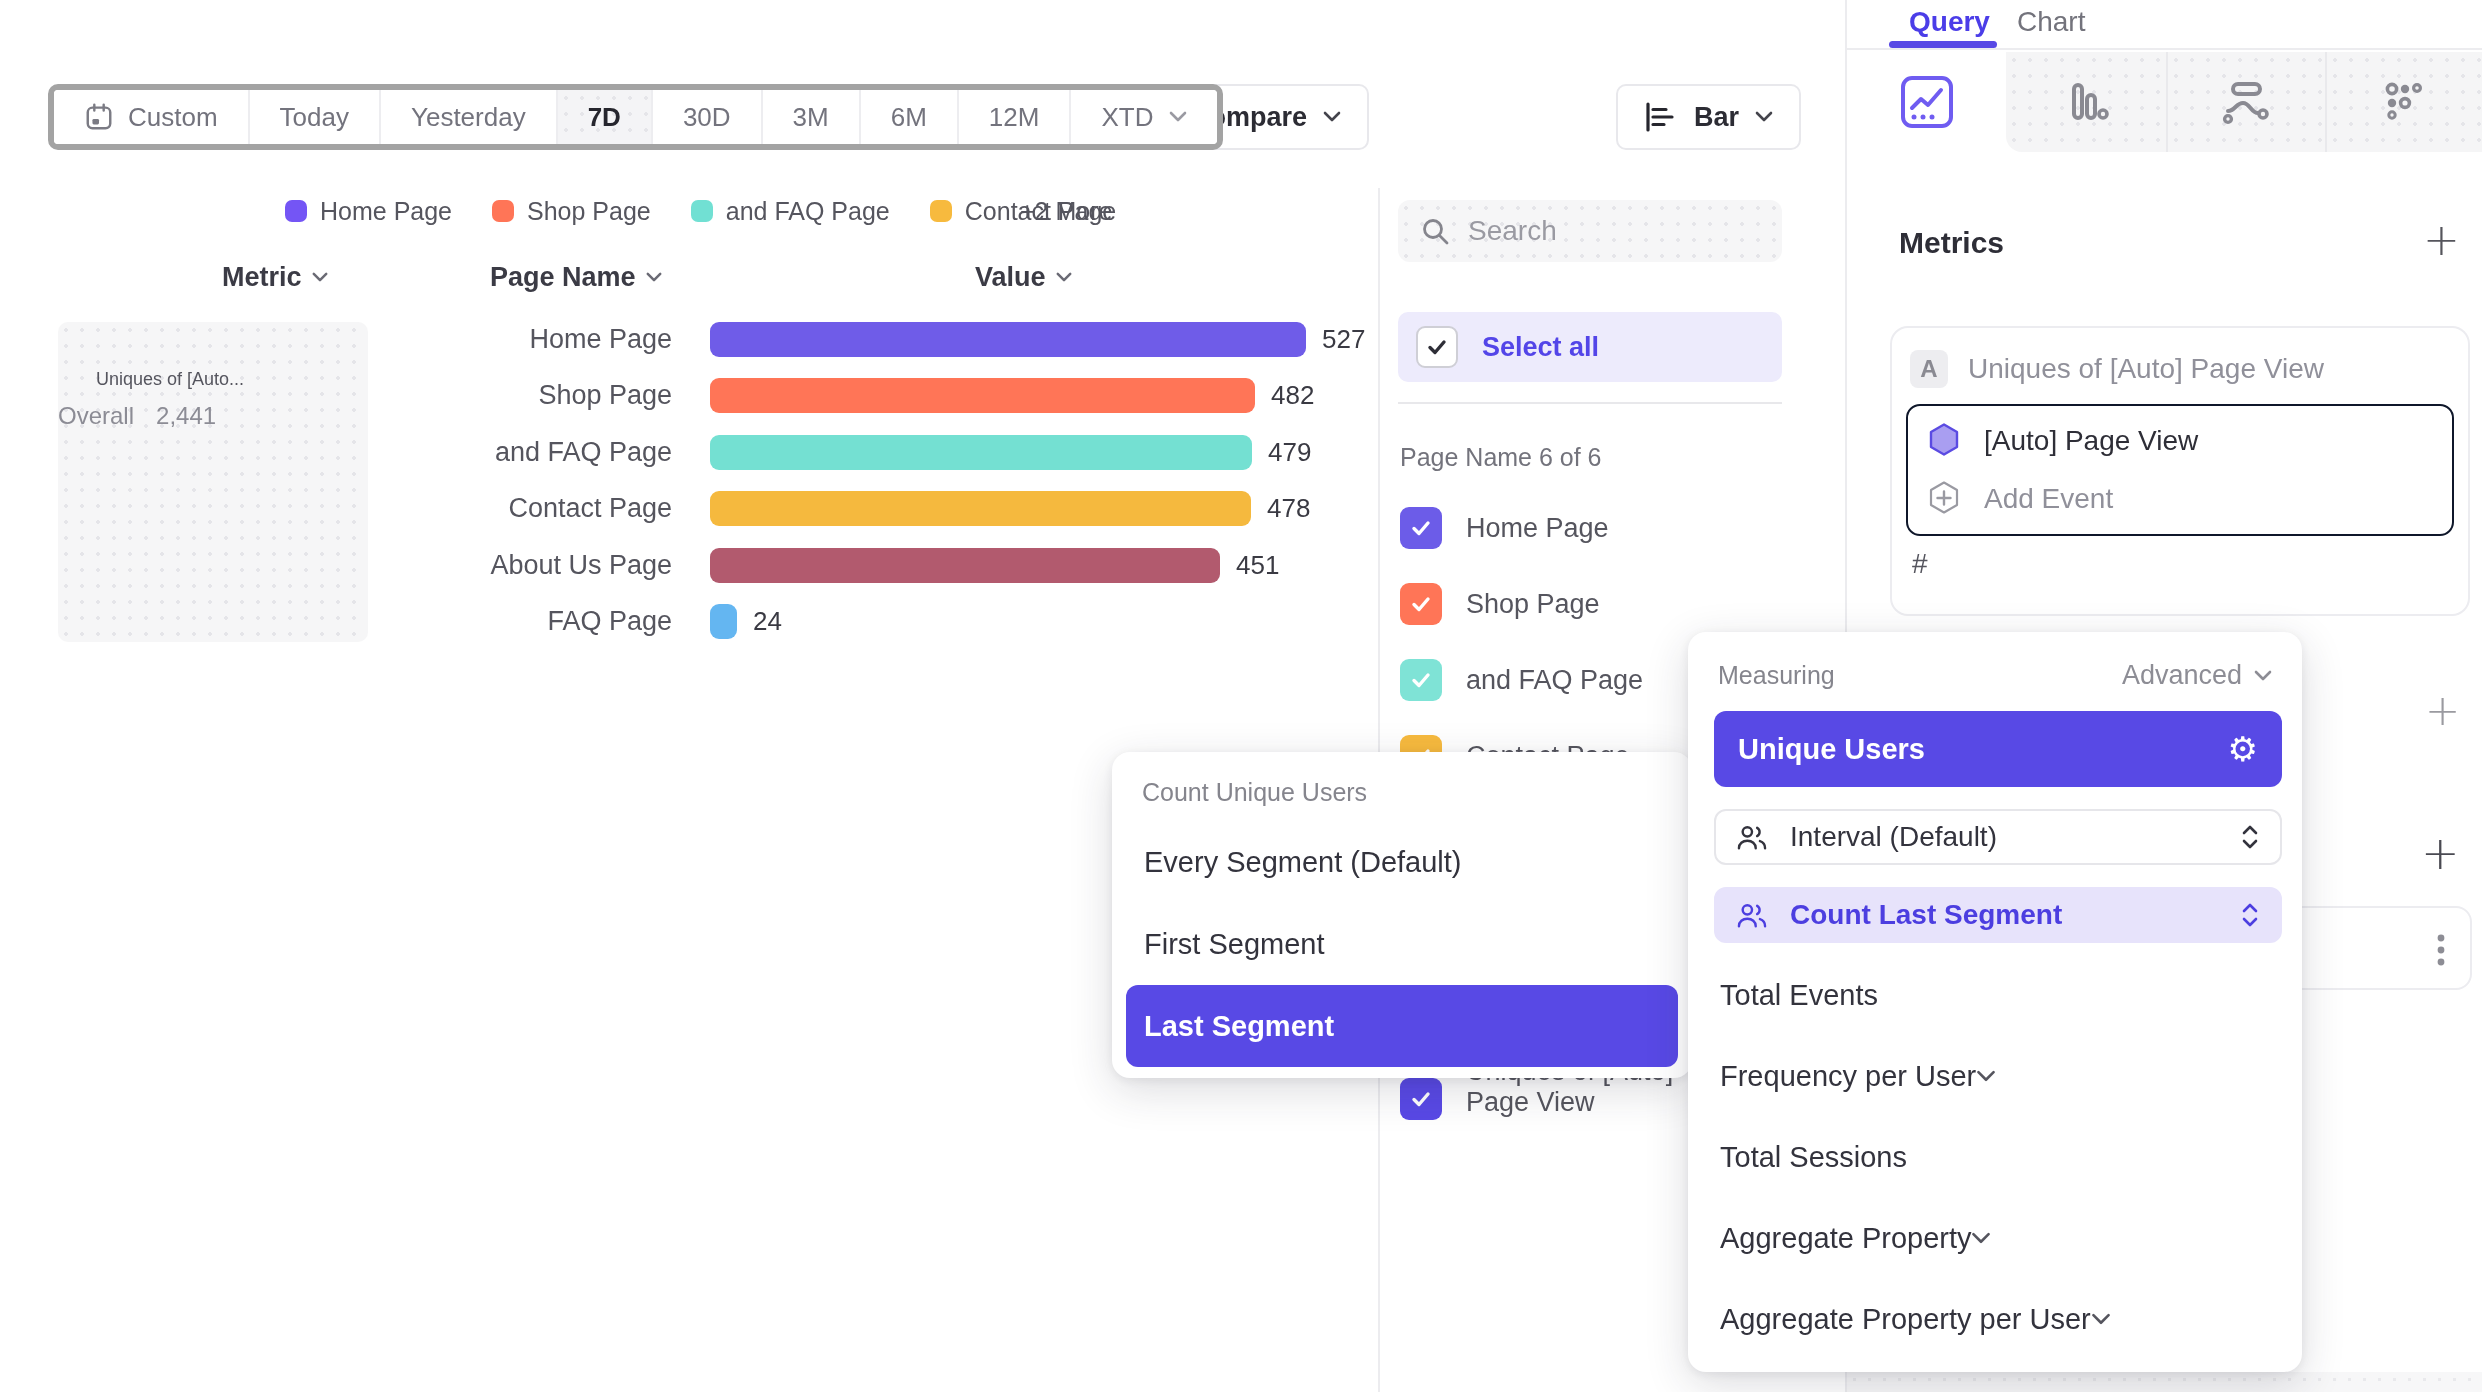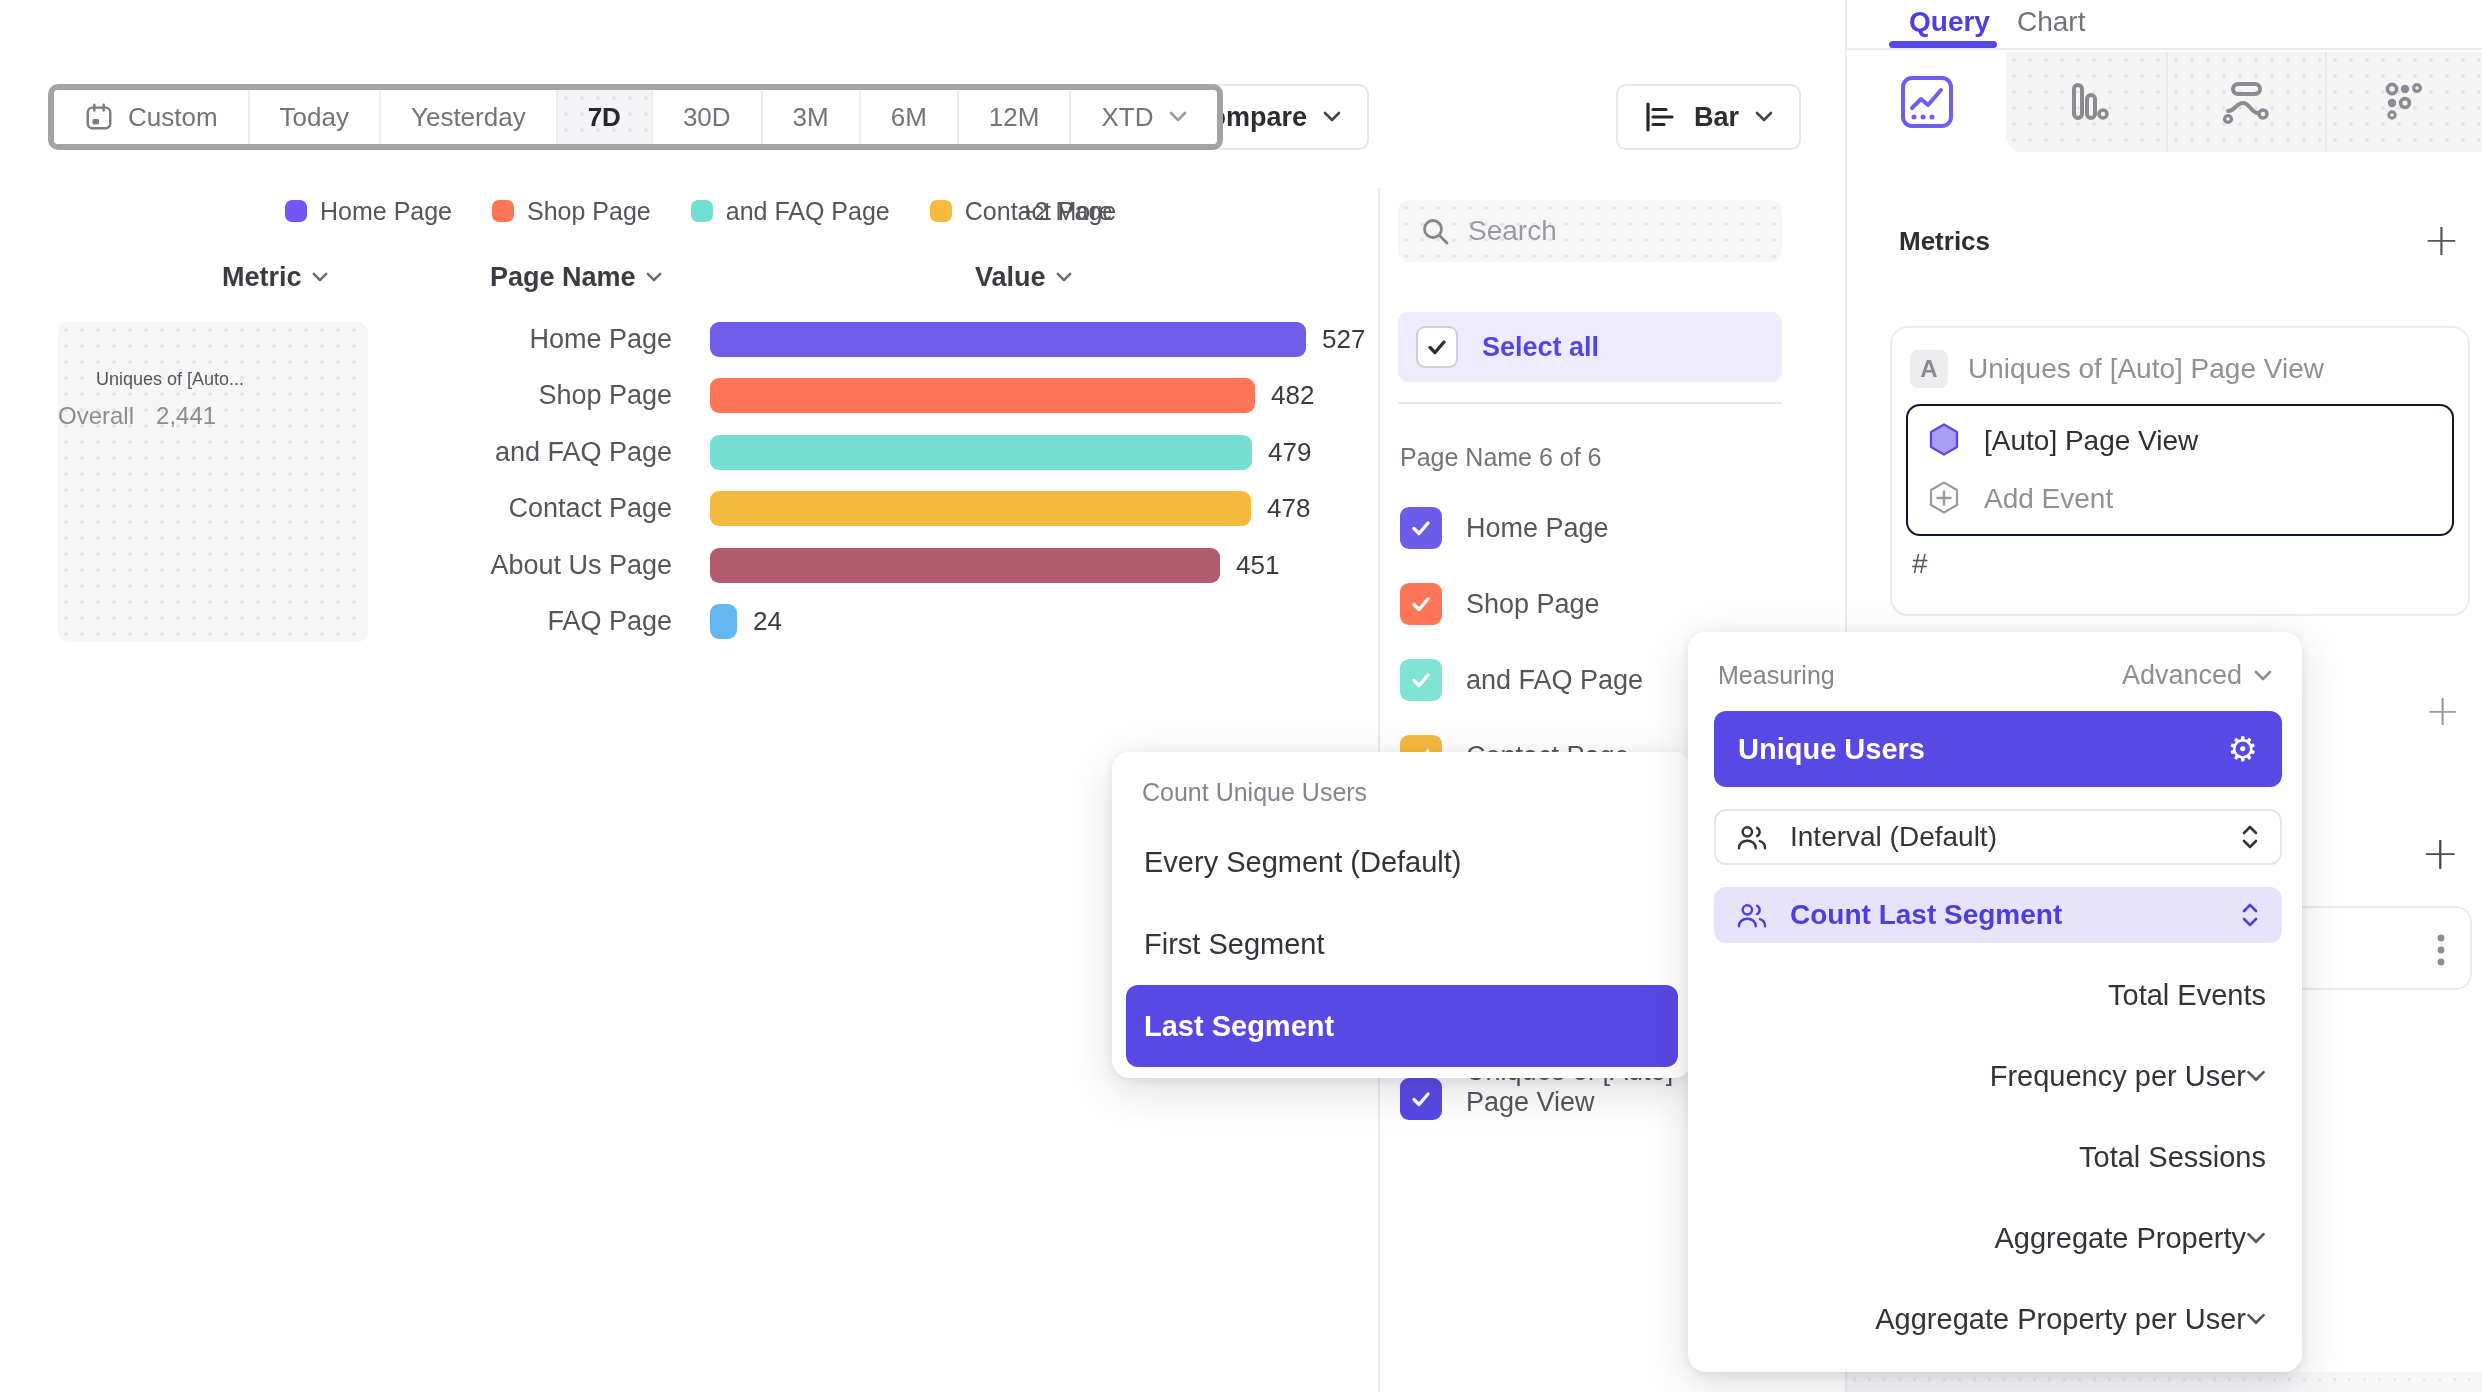--- a/index.html
+++ b/index.html
@@ -84,21 +84,21 @@
   .tab { position:absolute; top:6px; font-size:28px; font-weight:700; cursor:pointer; }
   .tab-query { left:62px; color:#4b3de8; }
   .tab-chart { left:170px; color:#73737c; font-weight:400; }
   .tab-underline { position:absolute; left:42px; top:41px; width:108px; height:7px; border-radius:4px; background:#5849e5; }
   .icon-tabs { position:absolute; top:52px; left:0; width:637px; height:100px; display:flex; }
   .itab { width:159.25px; height:100px; display:flex; align-items:center; justify-content:center; cursor:pointer; }
   .itab.inactive { background-color:#f5f5f6; background-image:radial-gradient(#e5e5e9 1.6px, transparent 1.7px); background-size:16px 16px; }
   .itab.inactive + .itab.inactive { border-left:2px solid #e9e9ec; }
   .itab.first-inactive { border-bottom-left-radius:16px; }
 
-  .metrics-head { position:absolute; left:52px; top:226px; font-size:26px; font-weight:700; color:#2e2e37; }
+  .metrics-head { position:absolute; left:52px; top:226px; font-size:30px; font-weight:700; color:#2e2e37; }
   .plus { position:absolute; font-weight:300; font-family:"DejaVu Sans",sans-serif; cursor:pointer; line-height:1; }
   .plus-metrics { left:576px; top:218px; font-size:44px; color:#55555c; }
   .plus-filters { left:578px; top:690px; font-size:42px; color:#9a9aa0; }
   .plus-breakdowns { left:574px; top:830px; font-size:46px; color:#4a4a52; }
 
   .metric-card2 { position:absolute; left:43px; top:326px; width:580px; height:290px; border:2px solid #ececf0; border-radius:18px; background:#fff; }
   .rowA { display:flex; align-items:center; gap:20px; padding:22px 0 0 18px; }
   .badgeA { width:38px; height:38px; border-radius:8px; background:#ededf0; color:#8a8a92; font-size:24px; font-weight:700;
             display:flex; align-items:center; justify-content:center; }
   .rowA .lbl { font-size:28px; color:#90909a; white-space:nowrap; }
@@ -133,21 +133,21 @@
   .mp-adv { display:flex; align-items:center; gap:12px; font-size:27px; color:#8d8d95; cursor:pointer; }
   .mp-selected { margin:20px 20px 0 26px; height:76px; background:#5849e5; border-radius:12px; color:#fff;
                  display:flex; align-items:center; justify-content:space-between; padding:0 24px; cursor:pointer; }
   .mp-selected .lbl { font-size:29px; font-weight:700; }
   .gear { font-size:34px; color:#fff; font-family:"DejaVu Sans",sans-serif; }
   .mp-ctrl { margin:22px 20px 0 26px; height:56px; border-radius:12px; display:flex; align-items:center; gap:22px;
              padding:0 20px; font-size:28px; color:#33333d; border:2px solid #e6e6ea; background:#fff; cursor:pointer; }
   .mp-ctrl.is-active { background:#e7e3fb; border-color:#e7e3fb; color:#4c3ee0; font-weight:600; }
   .mp-ctrl .ud { margin-left:auto; }
   .mp-opts { margin-top:12px; }
-  .mp-opt { height:81px; display:flex; align-items:center; justify-content:flex-end; padding:0 36px 0 32px;
+  .mp-opt { height:81px; display:flex; align-items:center; justify-content:flex-start; padding:0 36px 0 32px;
             font-size:29px; color:#33333d; cursor:pointer; }
   .mp-opt .chev { color:#55555e; }
 </style>
 </head>
 <body>
 
 <div id="app">
 
   <div class="toolbar">
     <div class="seg-group">

